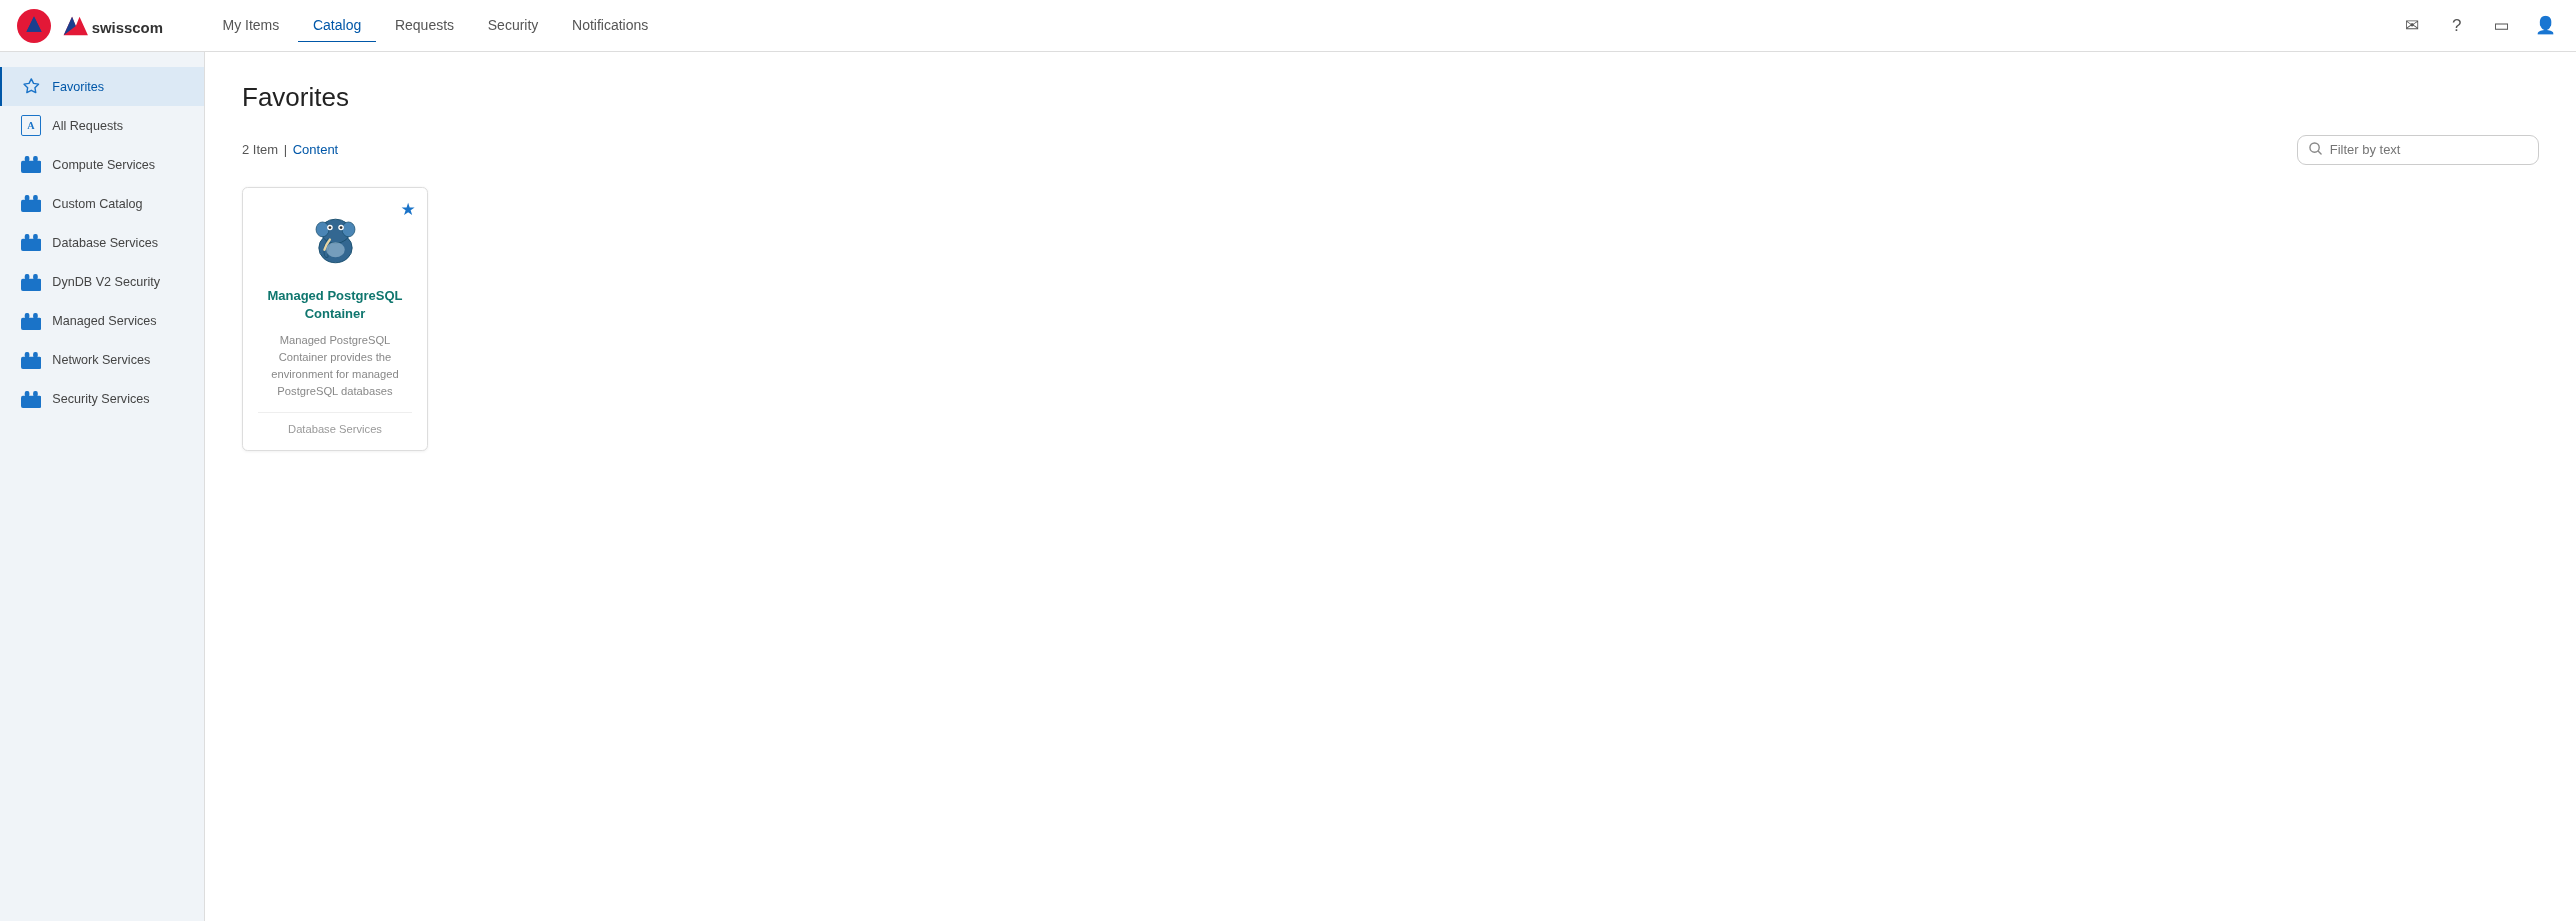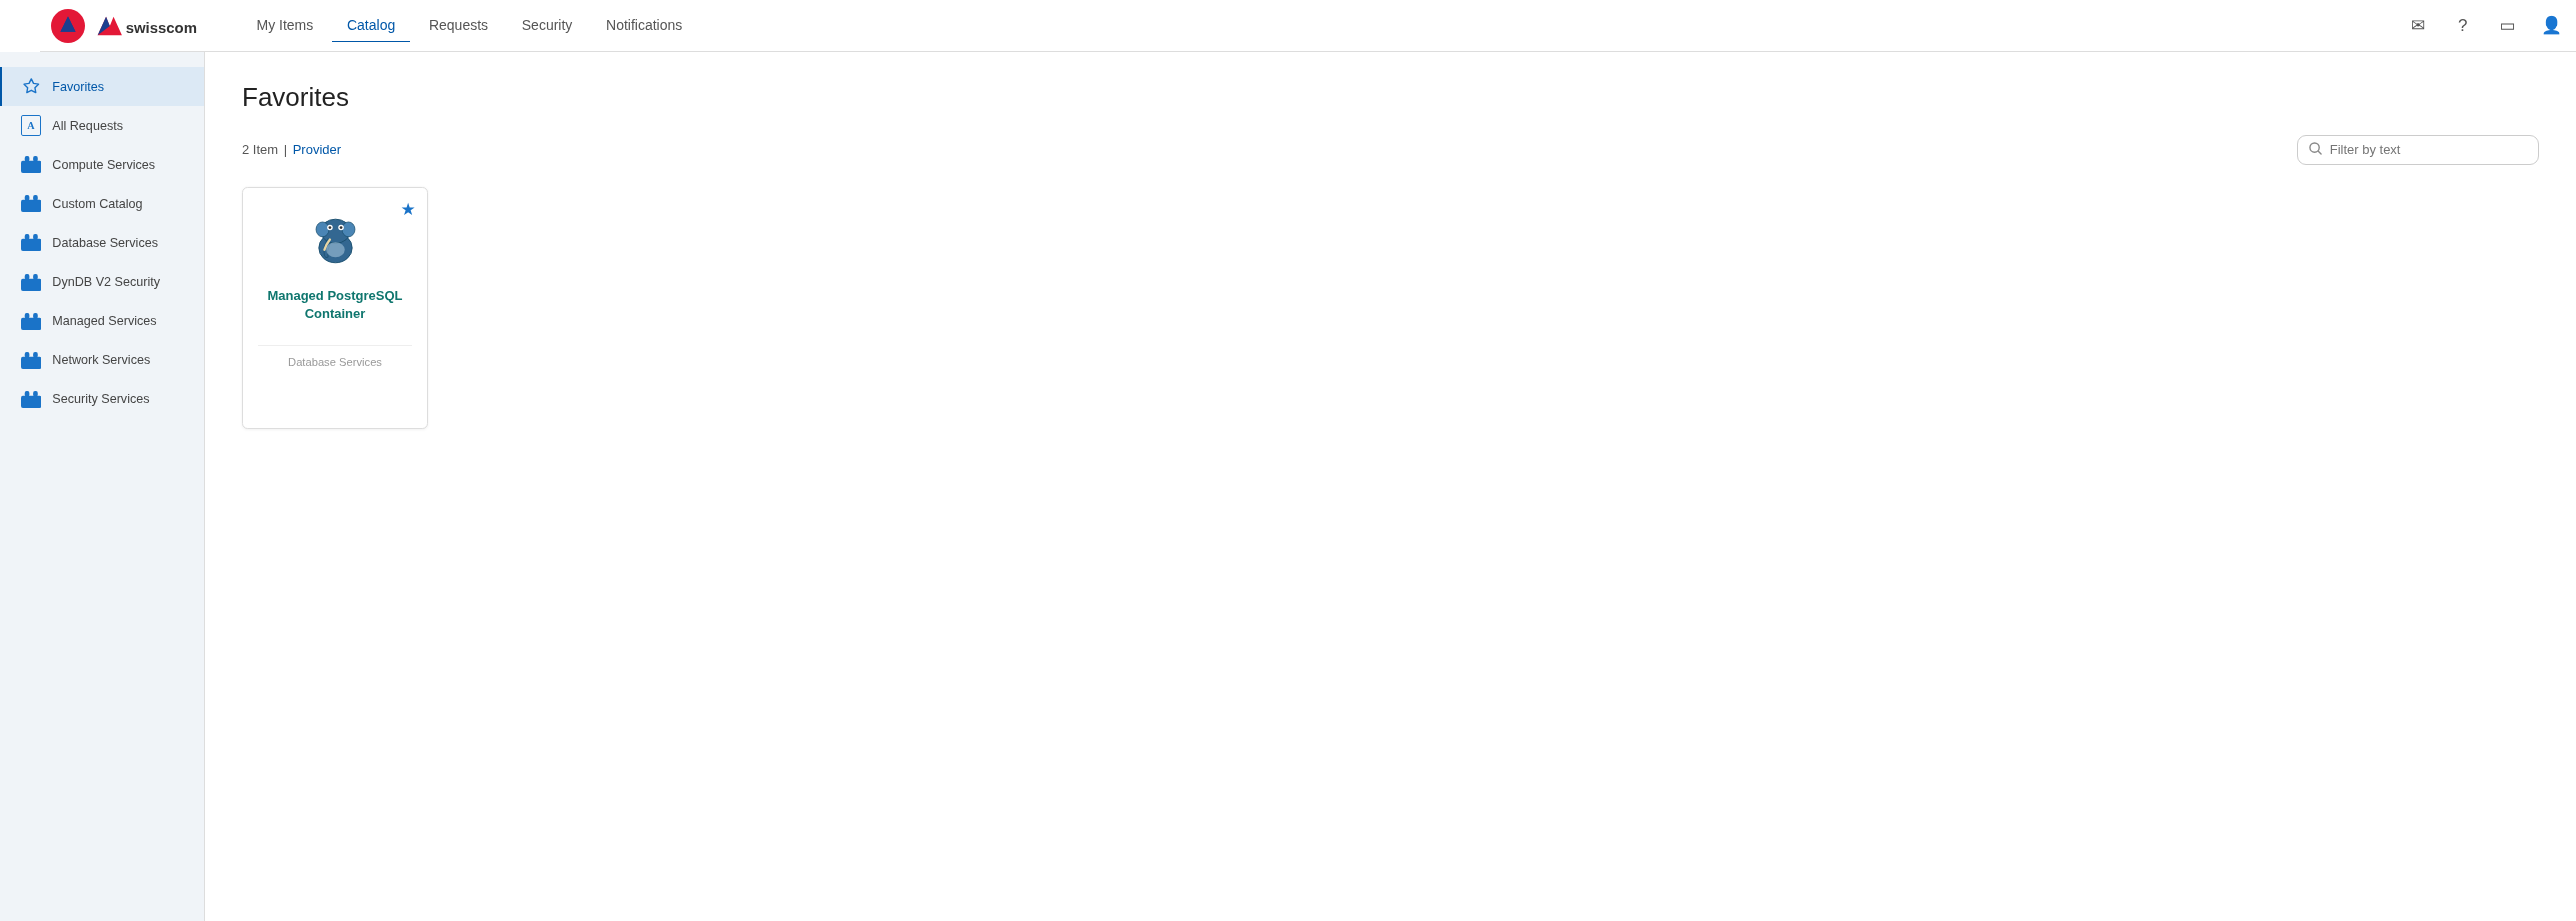--- a/index.html
+++ b/index.html
@@ -4,23 +4,22 @@
   <style>
     * { box-sizing: border-box; margin: 0; padding: 0; }
     body { font-family: -apple-system, BlinkMacSystemFont, 'Segoe UI', Arial, sans-serif; background: #fff; color: #333; }
 
     
     .header {
       display: flex;
       align-items: center;
       height: 52px;
       border-bottom: 0.9px solid #ddd;
-      padding: 0 11px;
+      padding: 0 17px;
       background: #fff;
-      margin-left: 40px;
     }
     .logo-area {
       display: flex;
       align-items: center;
       margin-right: 37px;
     }
     .logo-icon {
       width: 34px;
       height: 34px;
       margin-right: 7.5px;
@@ -386,21 +385,21 @@
     </div>
   </aside>
 
   <main class="main-content">
     <h1 class="page-title">Favorites</h1>
 
     <div class="toolbar">
       <div class="items-info">
         <span>2 Item</span>
         <span>|</span>
-        <a class="filters-link">Provider</a>
+        <a class="filters-link">Content</a>
       </div>
       <div class="search-box">
         <span class="search-box-icon">
           <svg width="13" height="13" viewBox="0 0 14 14" fill="none" xmlns="http://www.w3.org/2000/svg">
             <circle cx="6" cy="6" r="5" stroke="#888" stroke-width="1.5"></circle>
             <line x1="10" y1="10" x2="13" y2="13" stroke="#888" stroke-width="1.5" stroke-linecap="round"></line>
           </svg>
         </span>
         <input class="search-input" type="text" placeholder="Filter by text" style="">
       </div>
@@ -428,18 +427,19 @@
             <circle cx="40" cy="20" r="1.5" fill="#333"></circle>
 
             <path d="M26 32 Q20 40 22 50 Q23 54 26 52 Q24 46 28 38 Z" fill="#336791" stroke="#1a4f6e" stroke-width="0.8"></path>
 
             <path d="M28 33 Q24 38 22 44" stroke="#e8d5a3" stroke-width="2.5" fill="none" stroke-linecap="round"></path>
 
             <ellipse cx="34" cy="44" rx="10" ry="8" fill="#b8d4e8" opacity="0.5"></ellipse>
           </svg>
         </div>
         <div class="card-title">Managed PostgreSQL Container</div>
+        <div class="card-description">Managed PostgreSQL Container provides the environment for managed PostgreSQL databases</div>
         <div class="card-category">Database Services</div>
       </div>
     </div>
   </main>
 </div>
 
 
 </body></html>

